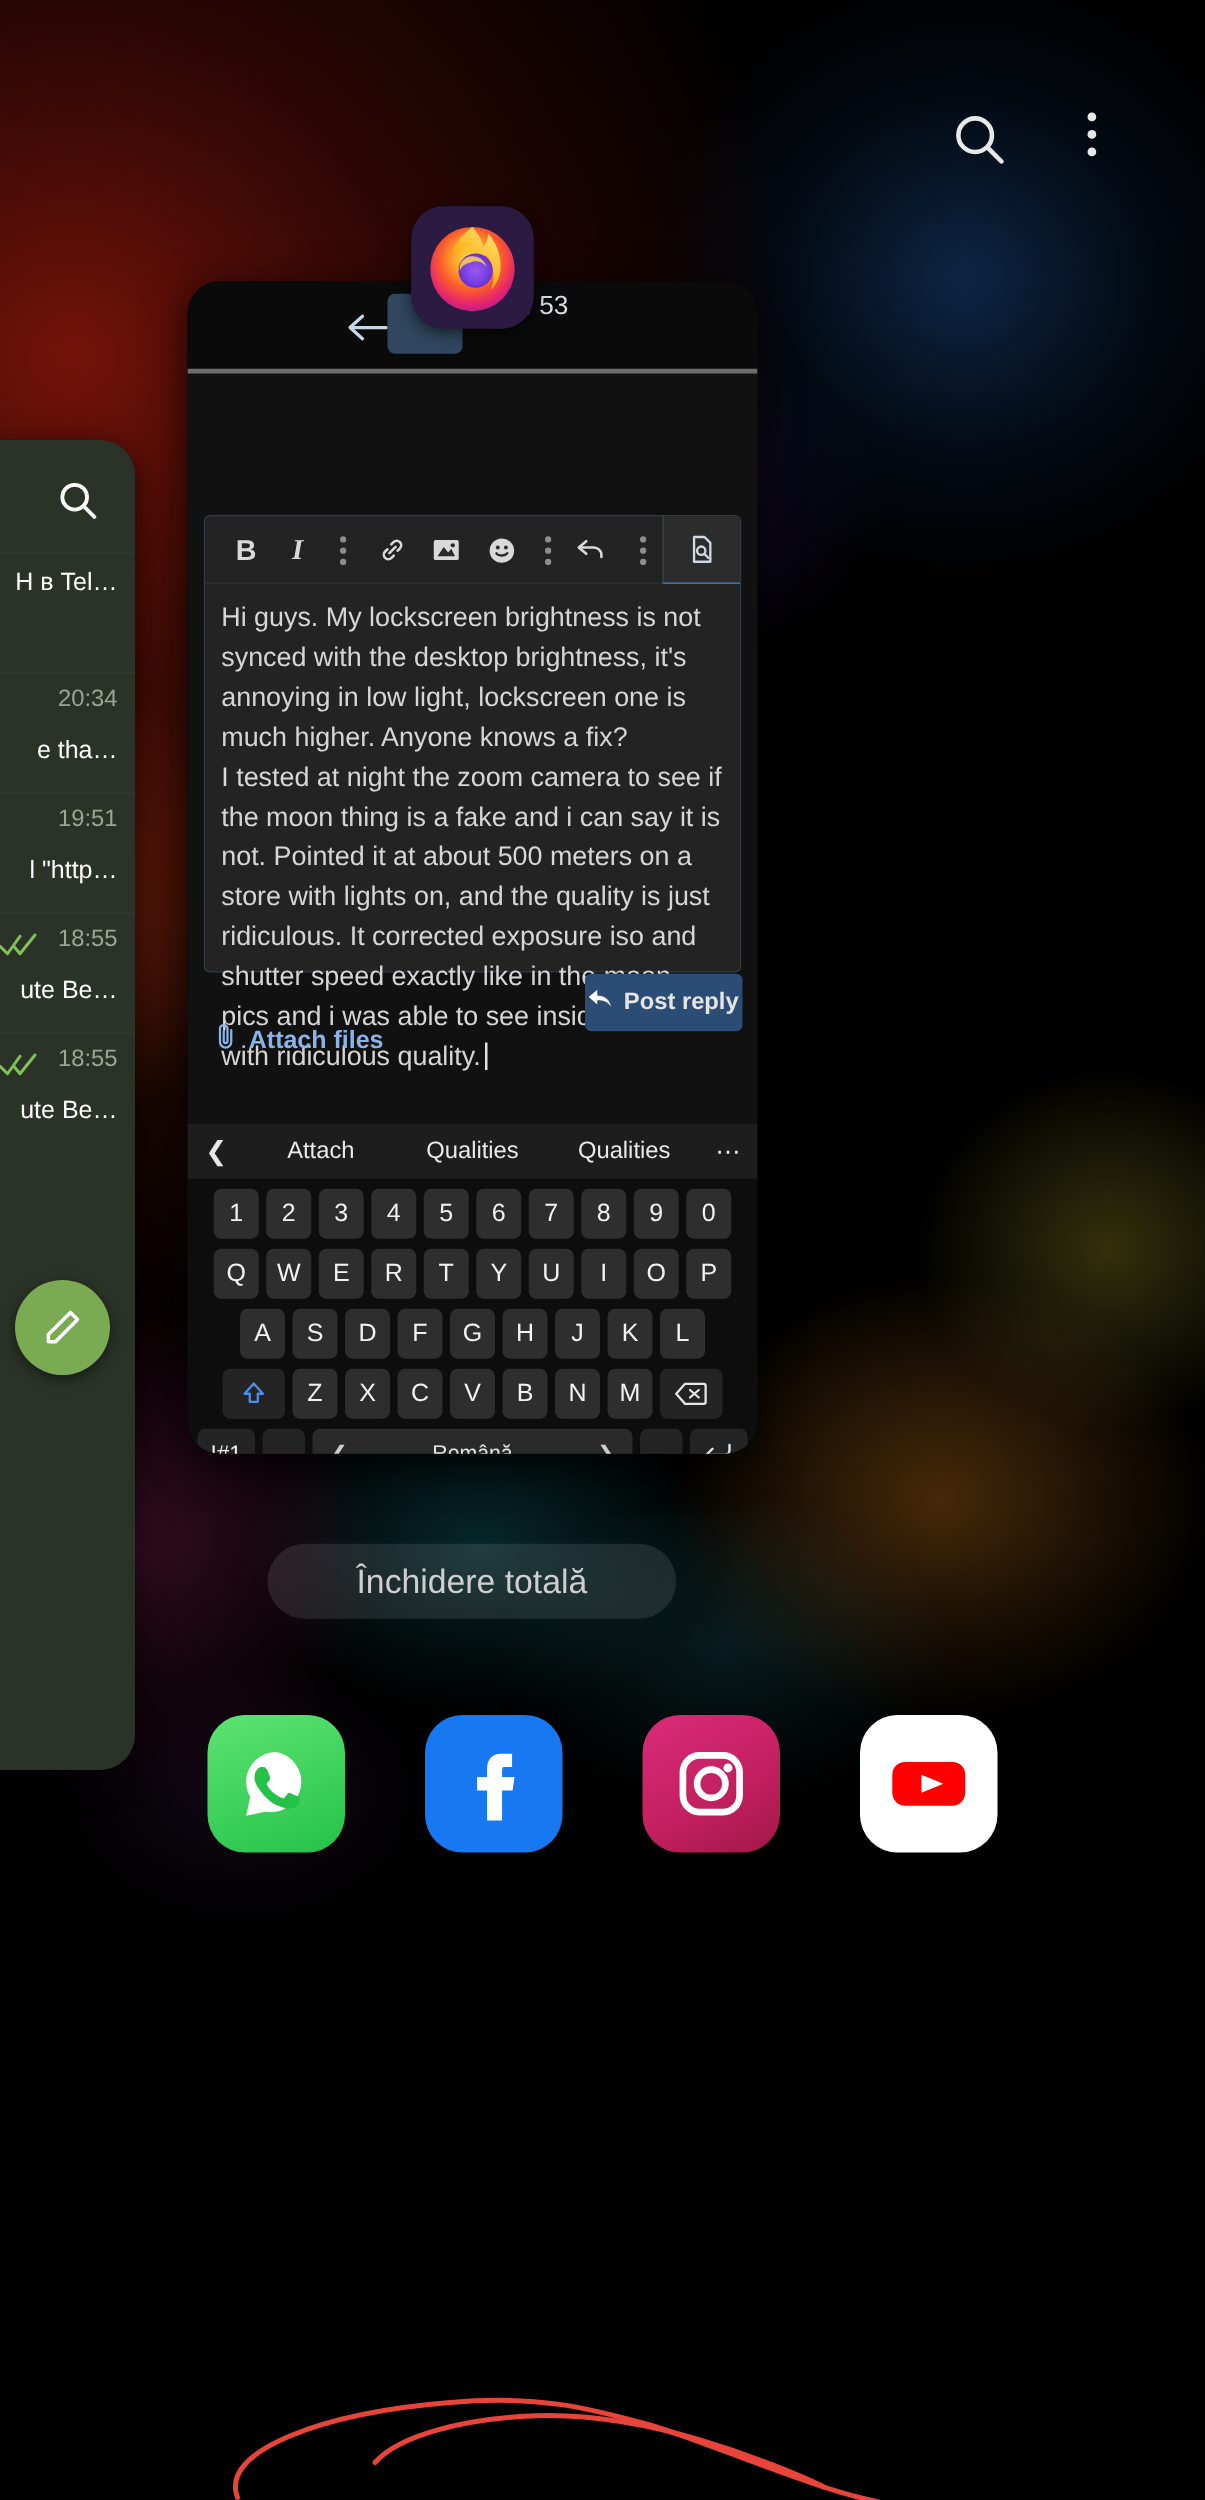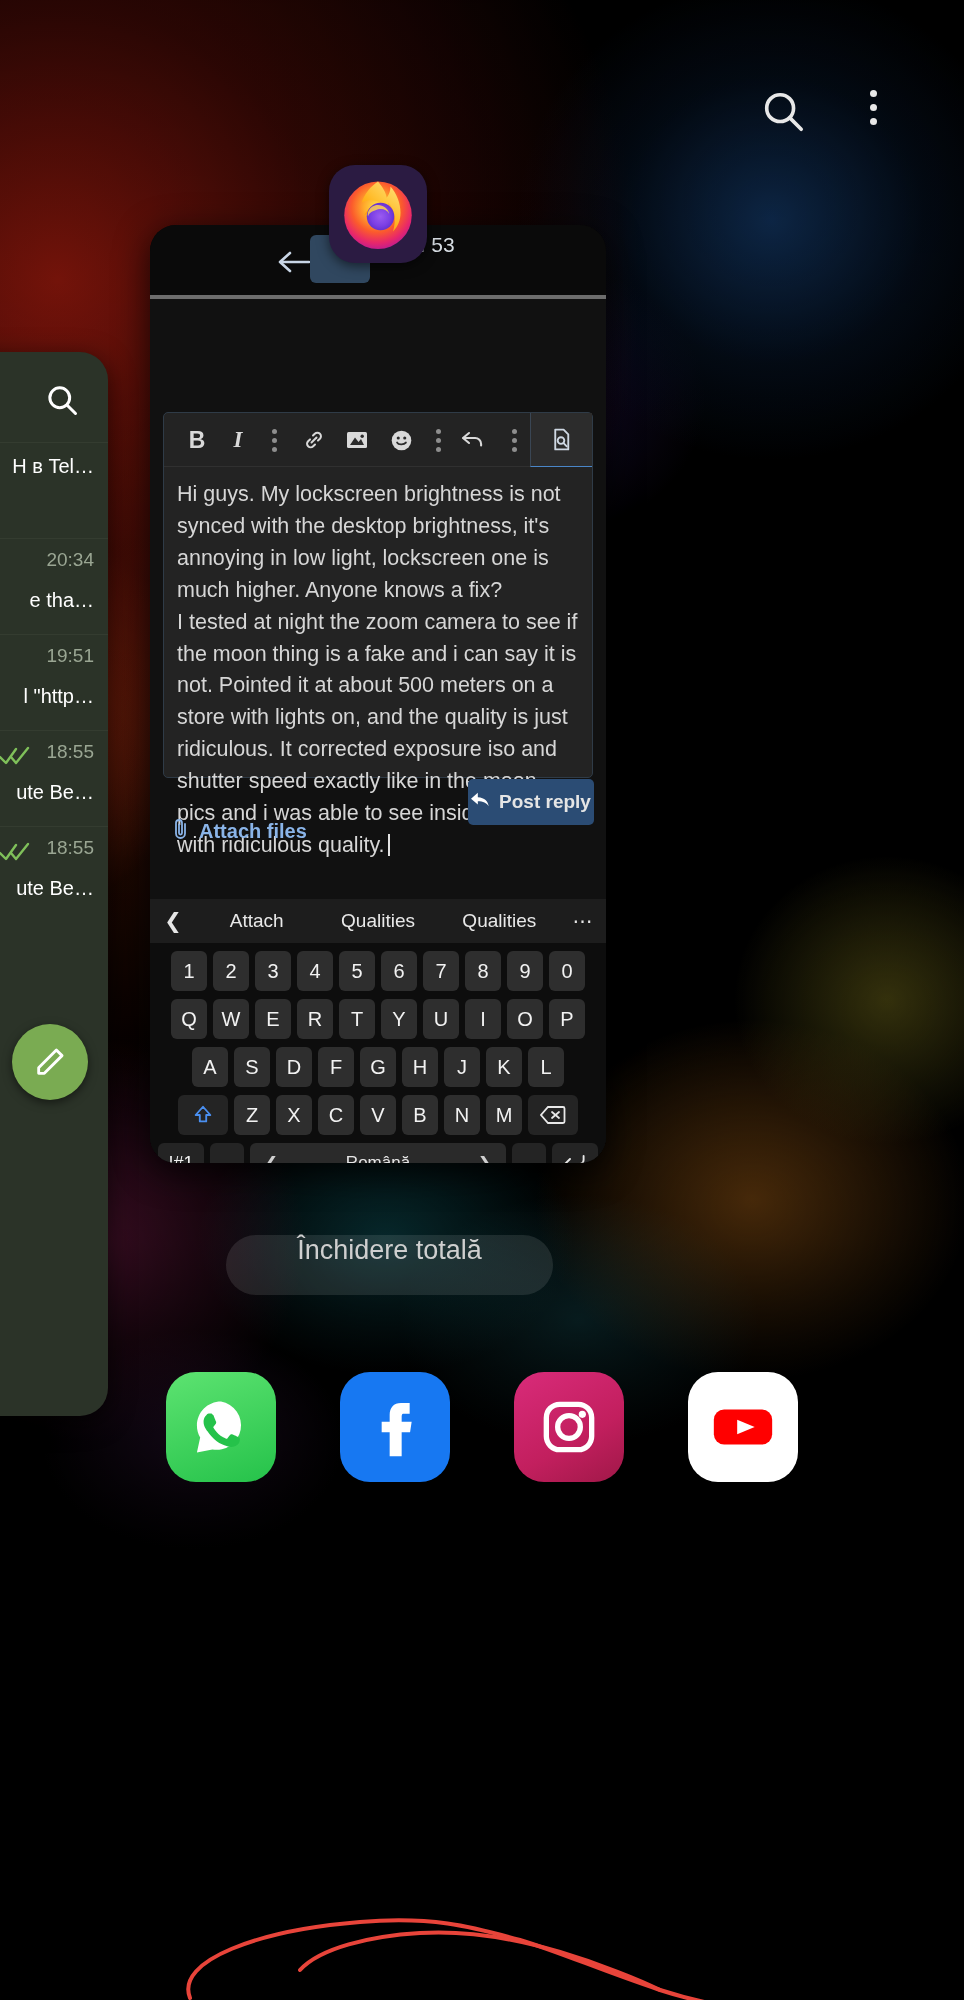--- a/index.html
+++ b/index.html
@@ -209,25 +209,25 @@
     flex: 1; background: #2a2a2a; position: relative;
     color: #e6e6e6; font-size: 17px;
   }
   .k-space .sp-arrow { position: absolute; top: 50%; transform: translateY(-50%); color: #cfcfcf; font-size: 17px; }
   .k-space .sp-l { left: 14px; }
   .k-space .sp-r { right: 14px; }
   .k-enter { width: 46px; background: #242424; }
 
   
   #close-all {
-    position: absolute; left: 226px; top: 1235px;
+    position: absolute; left: 214px; top: 1235px;
     width: 327px; height: 60px;
     border-radius: 30px;
     background: rgba(255,255,255,0.10);
-    display: flex; align-items: flex-start; justify-content: center;
+    display: flex; align-items: center; justify-content: center;
     color: #cfcfcf; font-size: 27px;
     z-index: 25;
   }
 
   
   #dock {
     position: absolute; left: 0; top: 1372px; width: 964px; height: 110px;
     display: flex; justify-content: center; gap: 64px;
     z-index: 25;
   }

